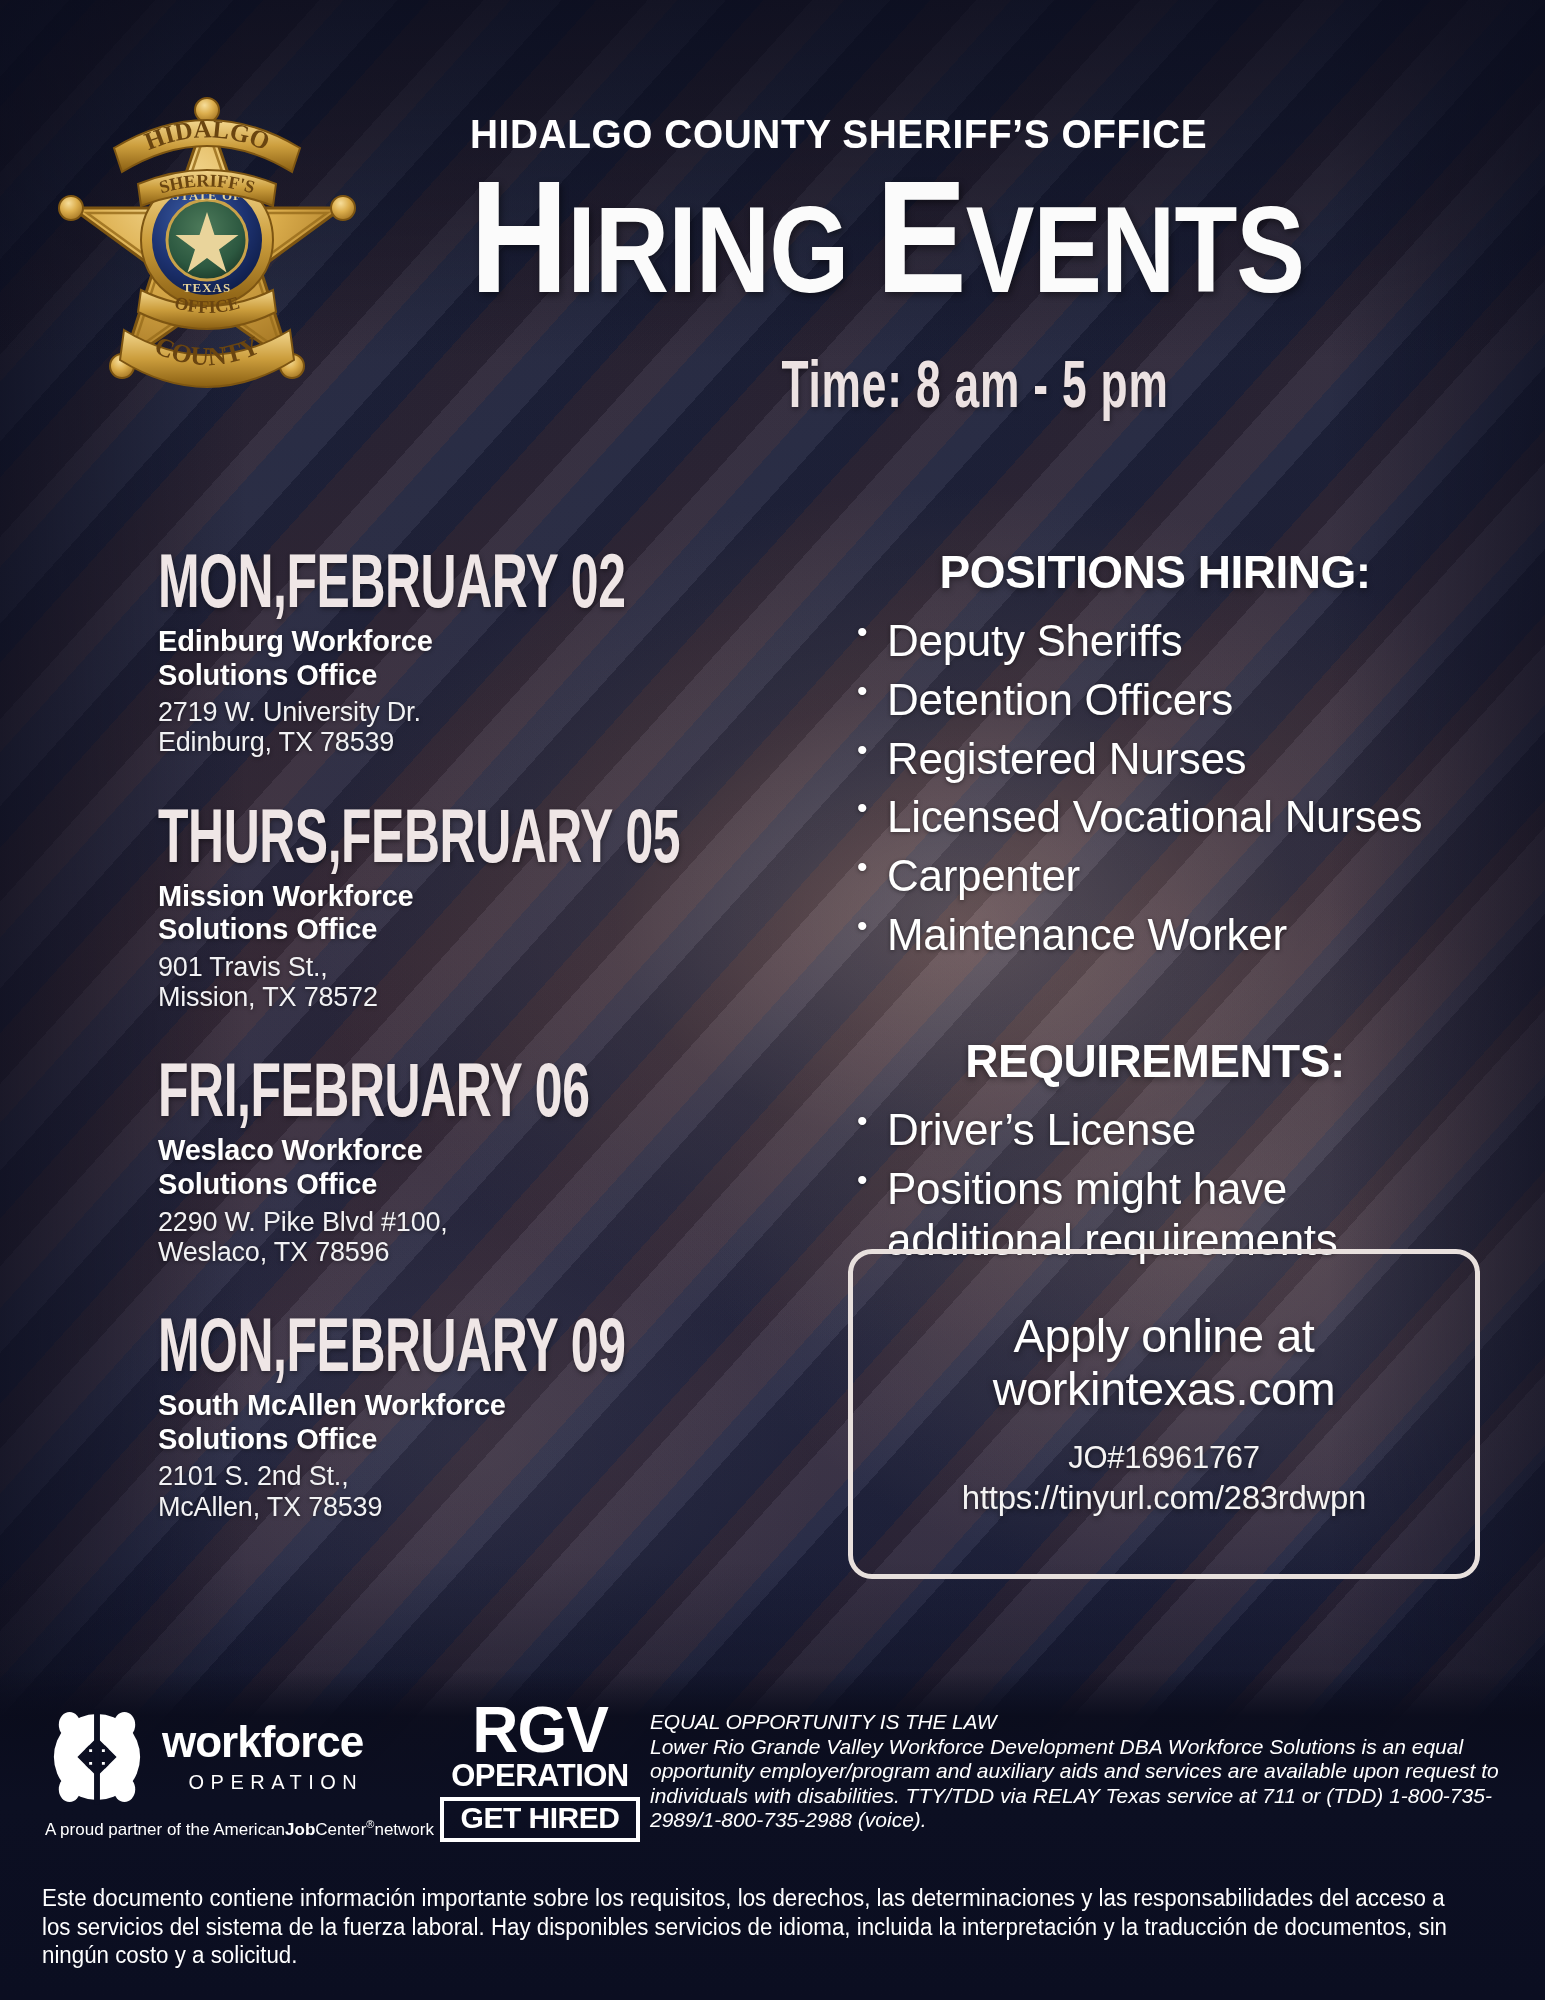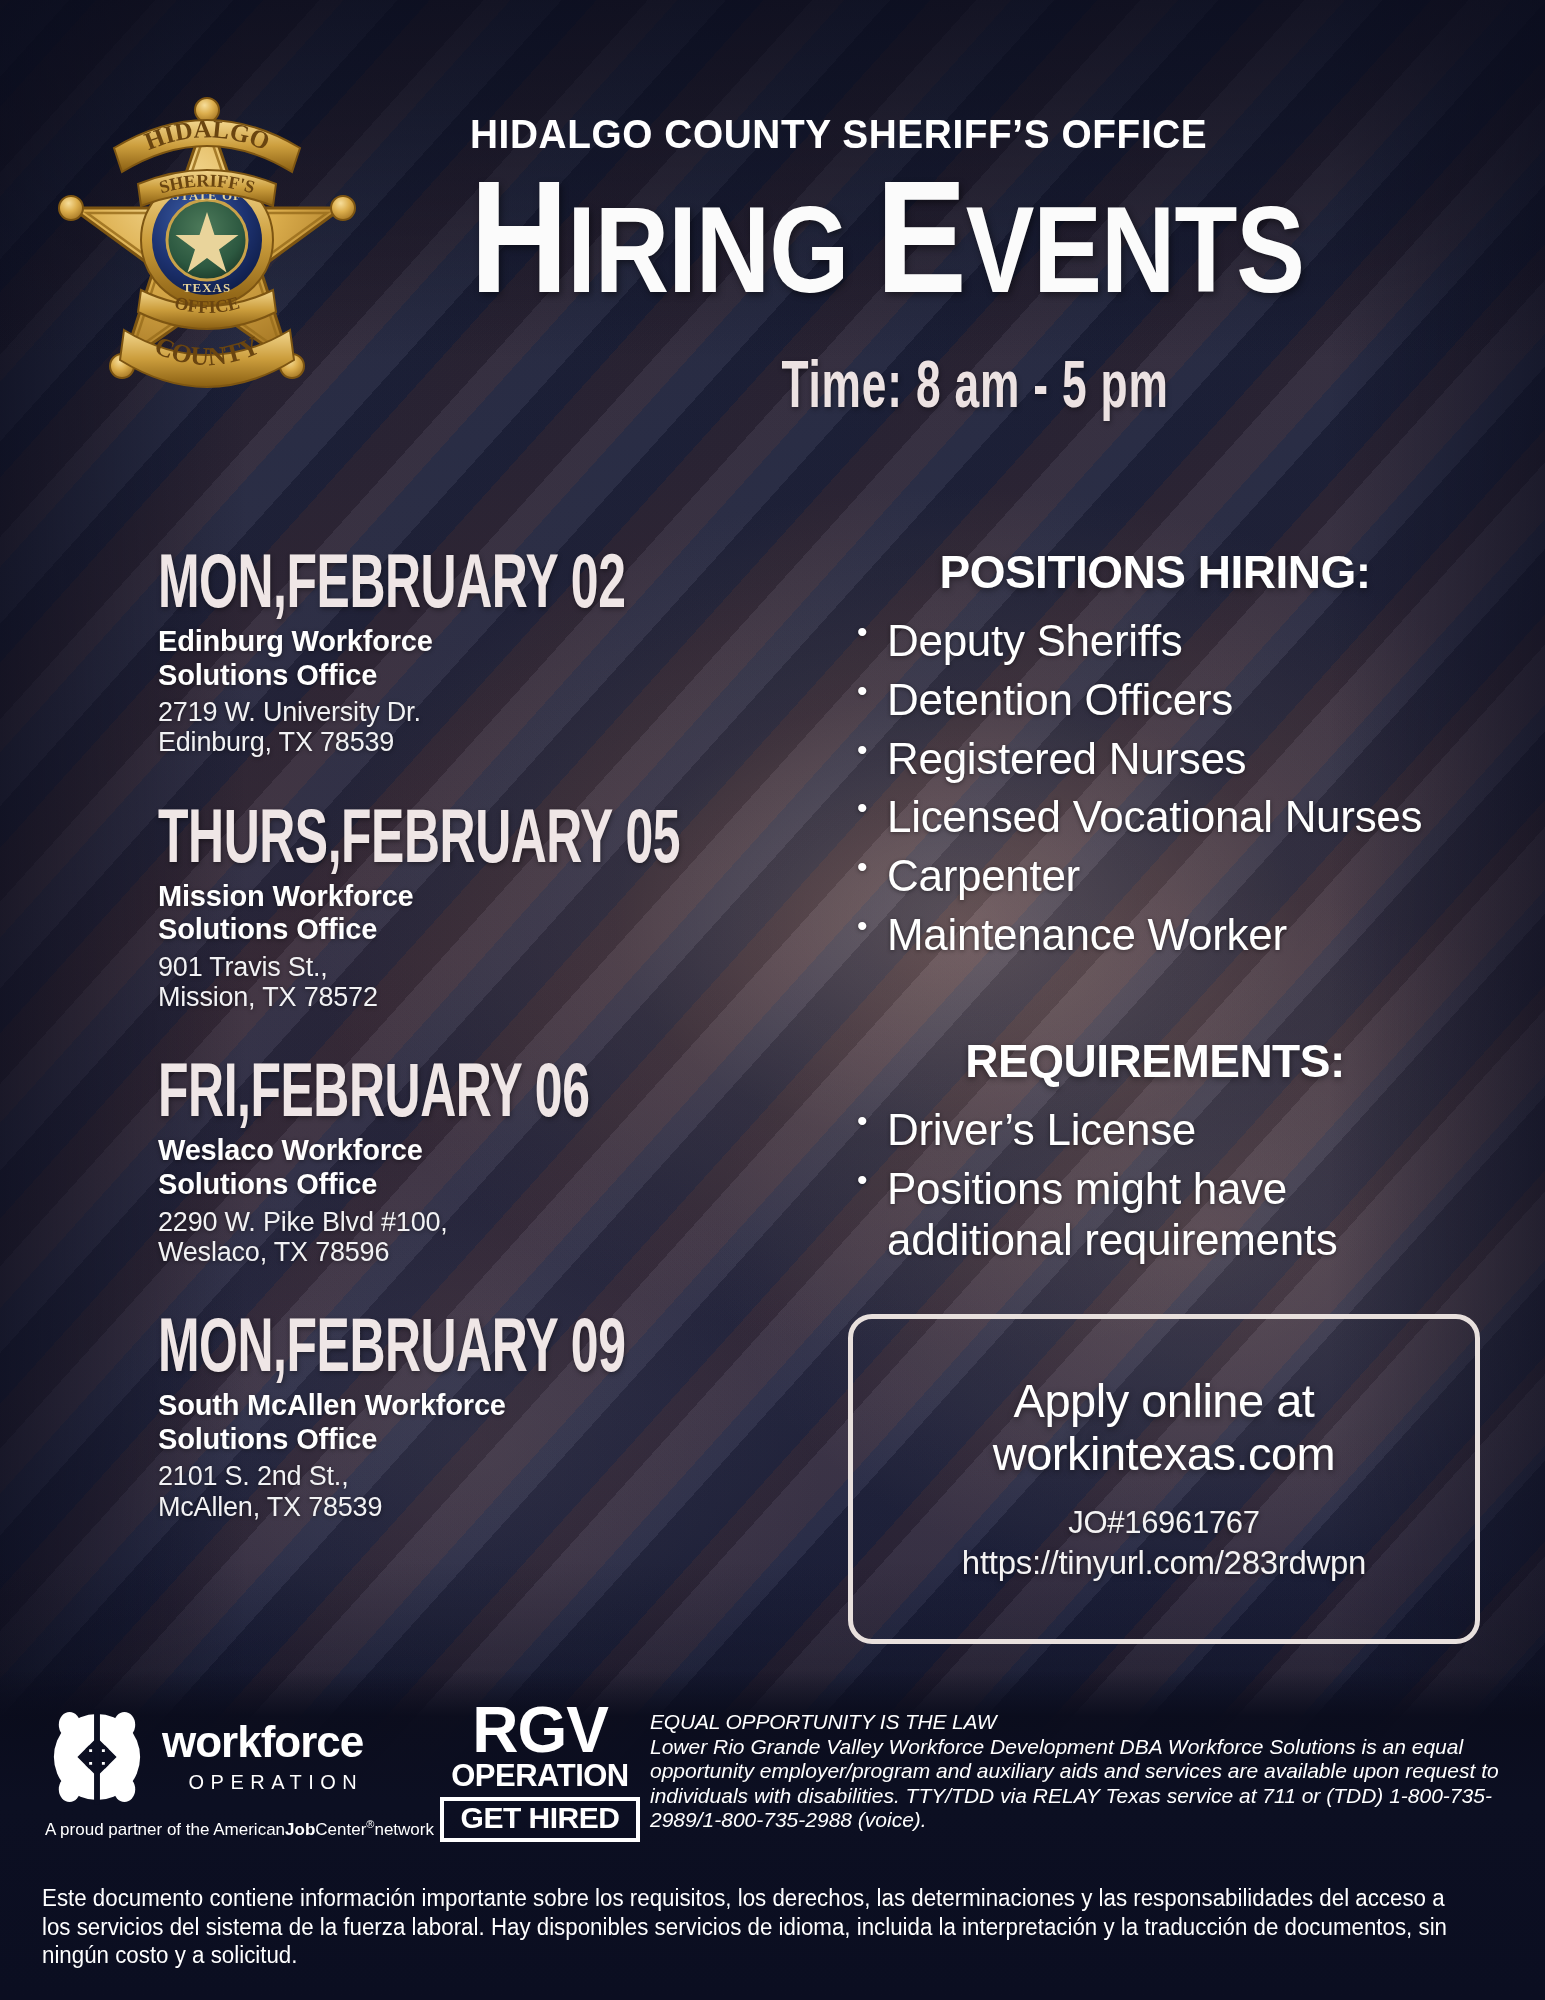--- a/index.html
+++ b/index.html
@@ -183,21 +183,21 @@
     left: -30px;
     top: -1px;
     font-size: 30px;
   }
   .req-block { margin-top: 72px; }
   ul.sec-list li.wrap { line-height: 1.18; }
 
   
   .apply-box {
     position: absolute;
-    left: 848px; top: 1314px;
+    left: 848px; top: 1249px;
     width: 632px; height: 330px;
     border: 5px solid #e8e0dd;
     border-radius: 24px;
     display: flex;
     flex-direction: column;
     align-items: center;
     justify-content: center;
   }
   .apply-head {
     font-size: 47px;

